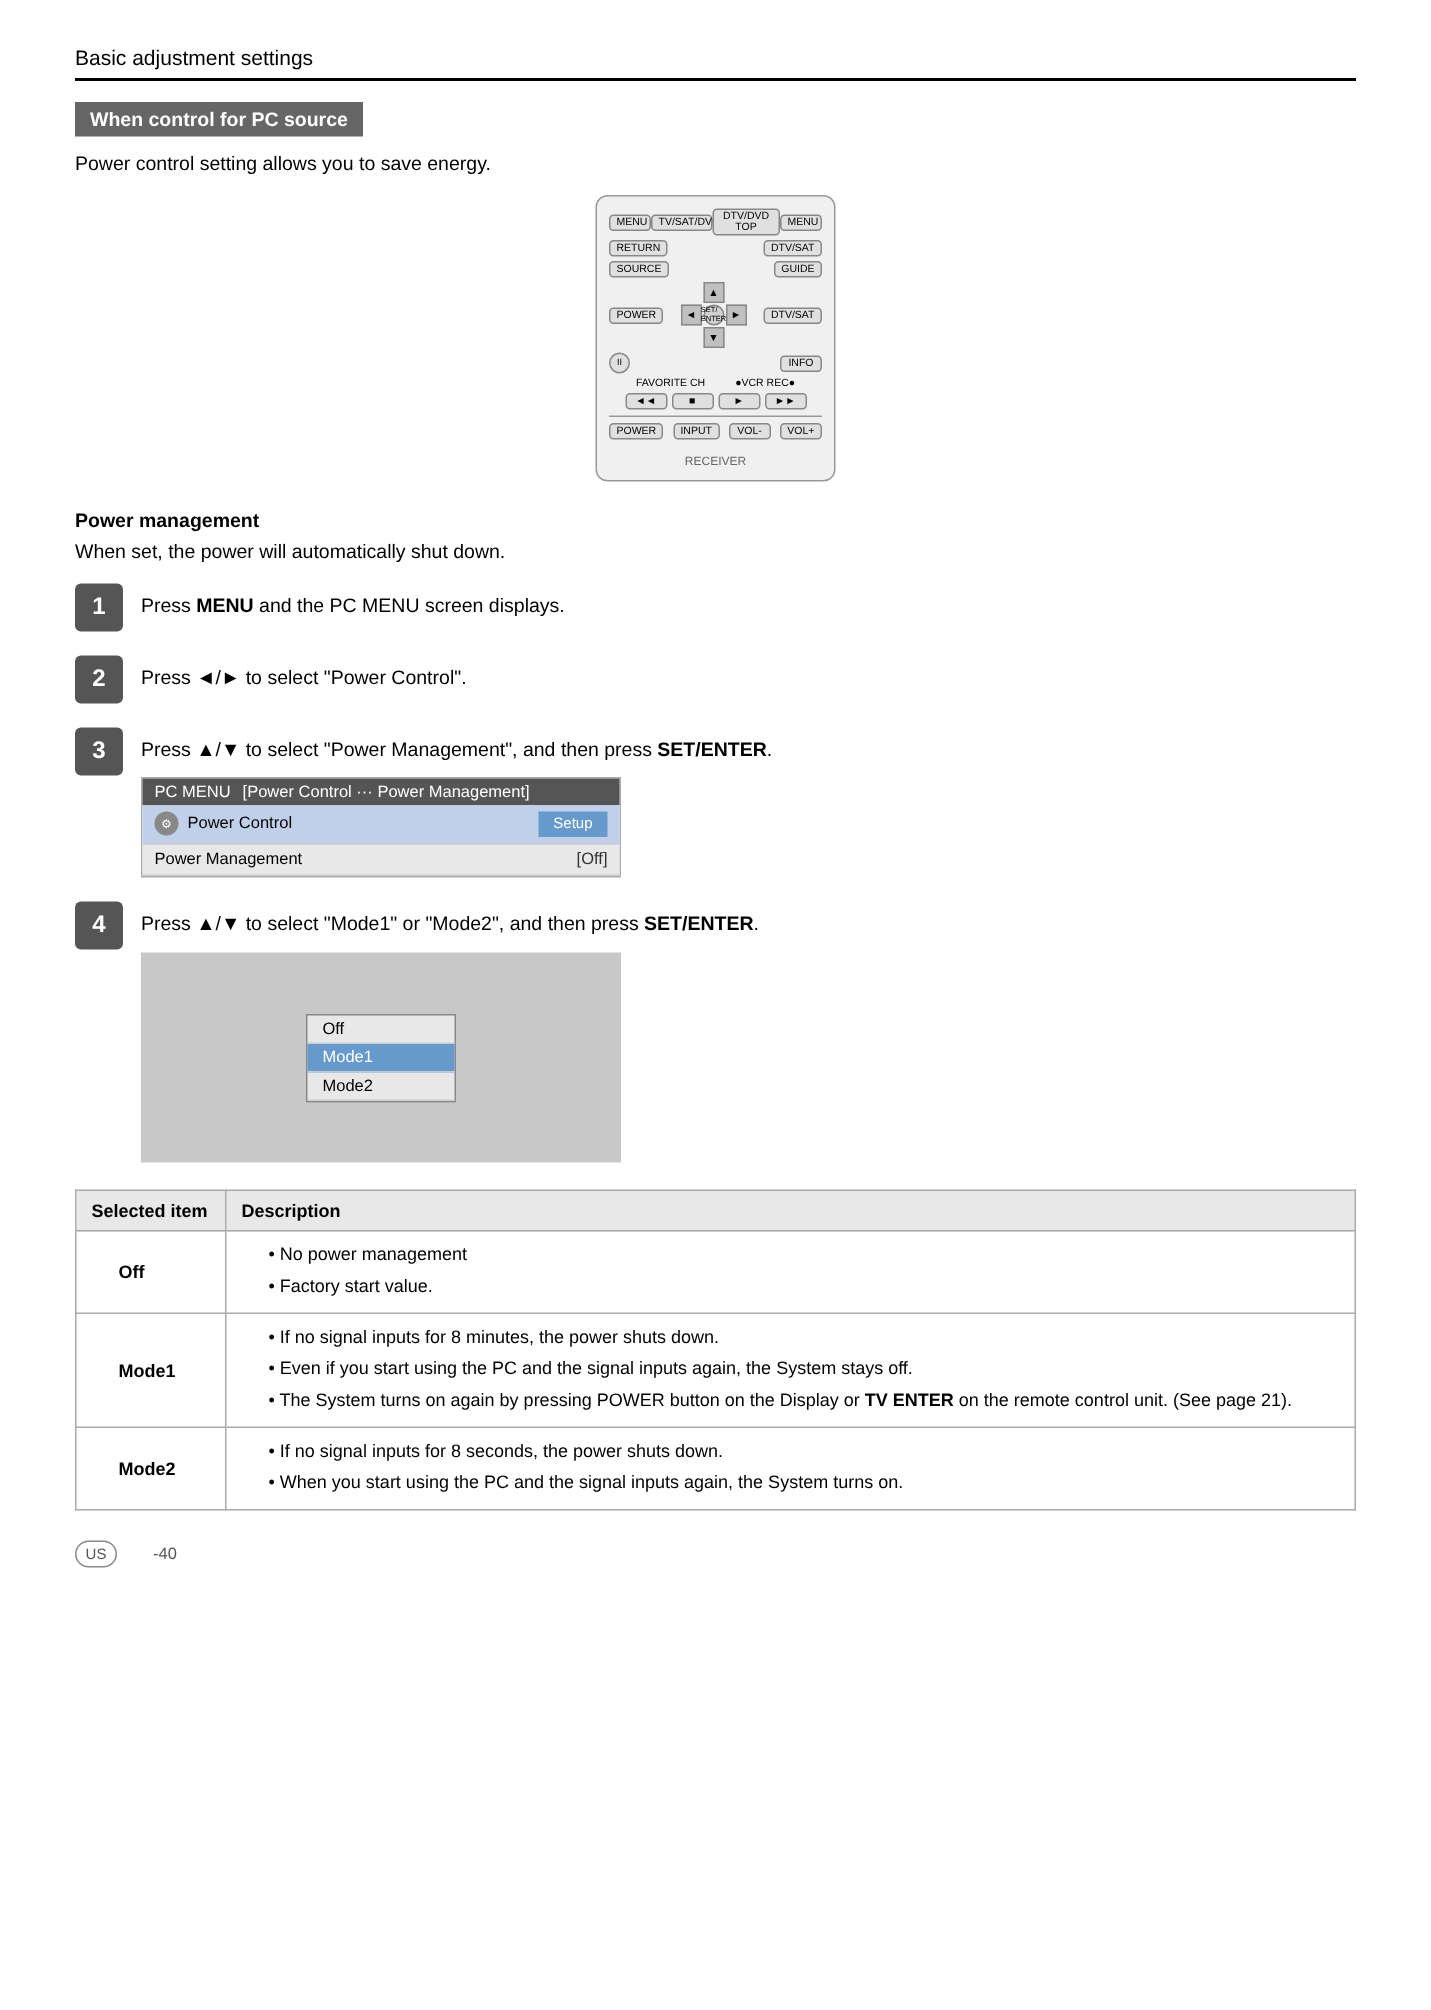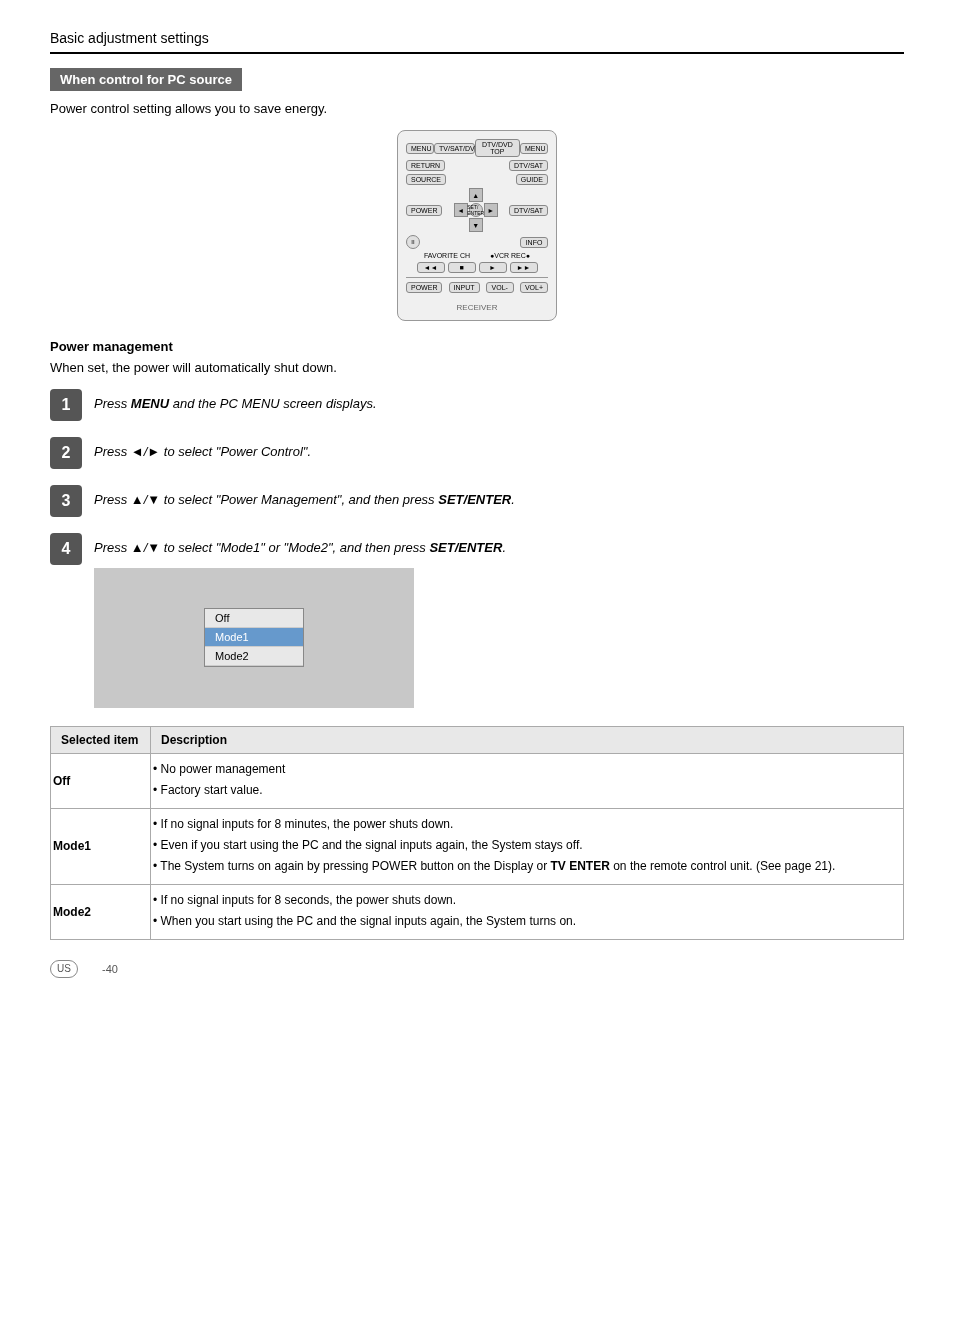--- a/index.html
+++ b/index.html
@@ -149,21 +149,20 @@
     }
 
     .step-content {
       flex: 1;
       padding-top: 5px;
     }
 
     .step-content p {
       font-size: 13px;
       line-height: 1.5;
-      font-style: italic;
     }
 
     
     .pc-menu {
       border: 1px solid #aaa;
       margin-top: 8px;
       width: 320px;
       font-size: 11px;
     }
 
@@ -257,21 +256,21 @@
 
     .info-table th {
       border: 1px solid #aaa;
       padding: 6px 10px;
       background: #e8e8e8;
       text-align: left;
     }
 
     .info-table td {
       border: 1px solid #aaa;
-      padding: 6px 2px;
+      padding: 6px 28px;
       vertical-align: top;
     }
 
     .info-table .item-col {
       font-weight: bold;
       width: 100px;
       vertical-align: middle;
     }
 
     .info-table ul {
@@ -420,20 +419,37 @@
     <p>Press ◄/► to select "Power Control".</p>
   </div>
 </div>
 
 
 <div class="step">
   <div class="step-number">3</div>
   <div class="step-content">
     <p>Press ▲/▼ to select "Power Management", and then press <strong>SET/ENTER</strong>.</p>
 
+    <div class="pc-menu">
+      <div class="pc-menu-header">
+        <span>PC MENU</span>
+        <span>[Power Control ···  Power Management]</span>
+      </div>
+      <div class="pc-menu-body">
+        <div class="pc-menu-row selected-row">
+          <div class="pc-menu-icon">⚙</div>
+          <span class="pc-menu-label">Power Control</span>
+          <div class="pc-menu-setup">Setup</div>
+        </div>
+        <div class="pc-menu-row">
+          <span class="pc-menu-label">Power Management</span>
+          <span class="pc-menu-value">[Off]</span>
+        </div>
+      </div>
+    </div>
   </div>
 </div>
 
 
 <div class="step">
   <div class="step-number">4</div>
   <div class="step-content">
     <p>Press ▲/▼ to select "Mode1" or "Mode2", and then press <strong>SET/ENTER</strong>.</p>
     <div class="mode-dropdown-wrapper">
       <div class="mode-dropdown">

